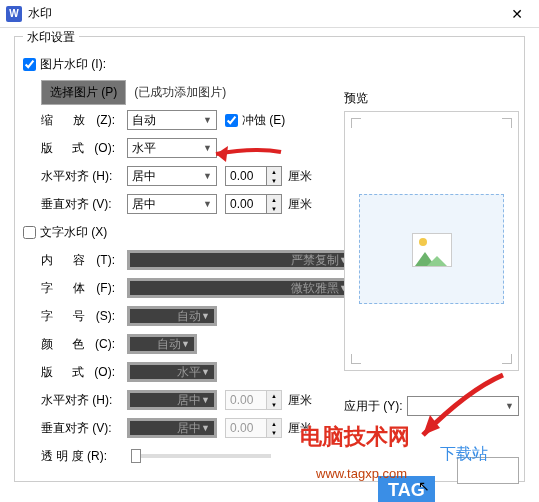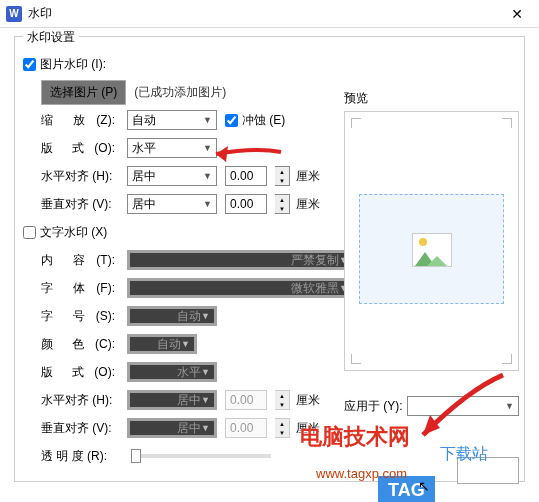--- a/index.html
+++ b/index.html
@@ -15,21 +15,21 @@
 .checkbox { margin-right: 4px; }
 .label { width: 86px; text-align: justify; text-align-last: justify; padding-right: 12px; }
 .label-nojust { width: 86px; }
 .btn { border: 1px solid #aaa; background: #737373; padding: 3px 8px; cursor: pointer; }
 .hint { margin-left: 8px; color: #333; }
 .select { border: 1px solid #888; height: 20px; width: 90px; padding: 0 4px; display: flex; align-items: center; justify-content: space-between; background: #fff; cursor: pointer; }
 .select.disabled { border: 3px solid #a3a3a3; color: #999; background: #404040; justify-content: flex-end; }
 .select-wide { width: 228px; }
 .caret { font-size: 9px; color: #555; }
 .select.disabled .caret { color: #bbb; }
-.spinner { display: flex; align-items: flex-start; gap: 8px; }
+.spinner { display: flex; align-items: flex-start; }
 .spinner input { width: 42px; height: 20px; border: 1px solid #888; padding: 0 4px; text-align: left; }
 .spinner.disabled input { border-color: #ccc; color: #999; }
 .spbtns { display: flex; flex-direction: column; border: 1px solid #888; border-left: none; height: 20px; }
 .spinner.disabled .spbtns { border-color: #ccc; }
 .spbtn { width: 14px; height: 9px; font-size: 6px; display: flex; align-items: center; justify-content: center; background: #eee; cursor: pointer; }
 .unit { margin-left: 6px; }
 .left-col { width: 340px; }
 .preview-area { position: absolute; right: 20px; top: 90px; width: 175px; }
 .preview-label { margin-bottom: 4px; display: block; }
 .preview-box { border: 1px solid #ccc; height: 260px; position: relative; background: #fff; }

